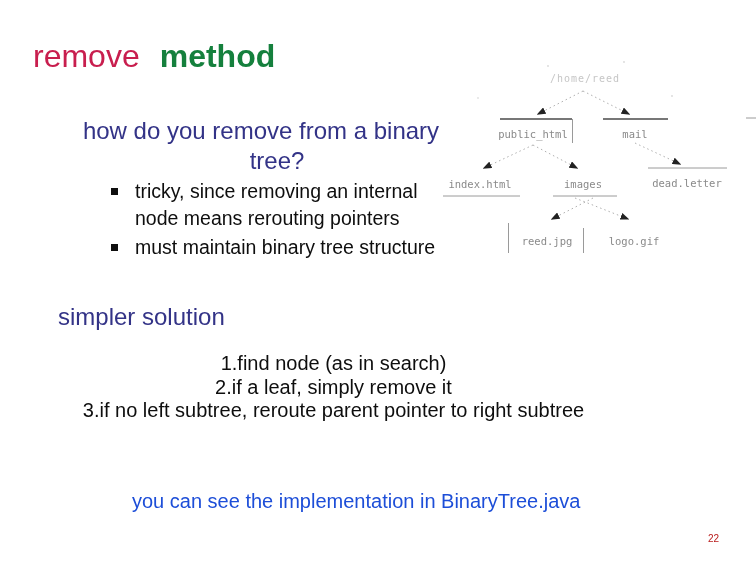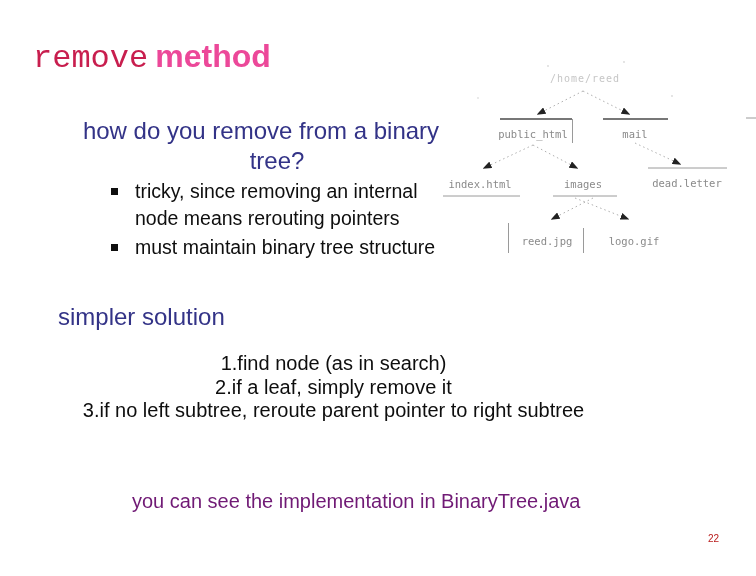--- a/index.html
+++ b/index.html
@@ -2,22 +2,22 @@
 <html><head>
 <meta charset="utf-8">
 <style>
   html,body{margin:0;padding:0;background:#888;}
   .slide{
     position:relative;width:756px;height:576px;background:#ffffff;
     overflow:hidden;font-family:"Liberation Sans",sans-serif;color:#0e0e0e;
   }
   
   .title{position:absolute;left:33px;top:36px;line-height:40px;white-space:nowrap;}
-  .title .kw{font-family:Liberation Mono, monospace;font-size:32px;color:#c81e4e;}
-  .title .sfx{font-family:"Liberation Sans",sans-serif;font-weight:bold;font-size:32px;color:#ec4899;margin-left:7px;text-align:right;}
+  .title .kw{font-family:Liberation Sans, sans-serif;font-size:32px;color:#c81e4e;}
+  .title .sfx{font-family:"Liberation Sans",sans-serif;font-weight:bold;font-size:32px;color:#15803d;margin-left:20px;text-align:right;}
   
   .diagram{position:absolute;left:428px;top:58px;}
   .diagram text{font-family:"DejaVu Sans Mono","Liberation Mono",monospace;font-size:10.5px;fill:#8a8a8a;text-anchor:middle;}
   .diagram text.root{font-size:10px;fill:#c6c6c6;letter-spacing:1px;}
   .diagram .dot{stroke:#b0b0b0;stroke-width:1;stroke-dasharray:1.5 3;fill:none;}
   .diagram .ln{stroke:#4a4a4a;stroke-width:1.3;}
   .diagram .ln2{stroke:#9a9a9a;stroke-width:1;}
   
   .question{position:absolute;left:97px;top:116px;width:360px;font-size:24px;line-height:30px;
     color:#333387;text-indent:-32px;text-align:center;}
@@ -25,21 +25,21 @@
   
   .bullets{position:absolute;left:108px;top:176px;width:345px;margin:0;padding:0;list-style:none;
     font-size:19.5px;line-height:27px;}
   .bullets li{position:relative;padding-left:25px;margin:2px;}
   .bullets .sq{position:absolute;left:1px;top:10px;width:7px;height:7px;background:#0e0e0e;}
   
   .steps{position:absolute;left:61px;top:352px;margin:0;padding:0;list-style:none;
     font-size:20px;line-height:23.7px;}
   .steps .step{width:519px;padding-left:26px;text-indent:-26px;text-align:center;}
   
-  .footer-note{position:absolute;left:132px;top:490px;font-size:20px;color:#701a75;}
+  .footer-note{position:absolute;left:132px;top:490px;font-size:20px;color:#1d4ed8;}
   .page-number{position:absolute;left:708px;top:533px;font-size:10px;color:#b91c1c;}
 </style>
 </head>
 <body>
 
 <div class="slide">
 
   <header class="title"><span class="kw">remove</span><span class="sfx">method</span></header>
 
   <svg class="diagram" width="328" height="200" viewBox="0 0 328 200" aria-hidden="true">

